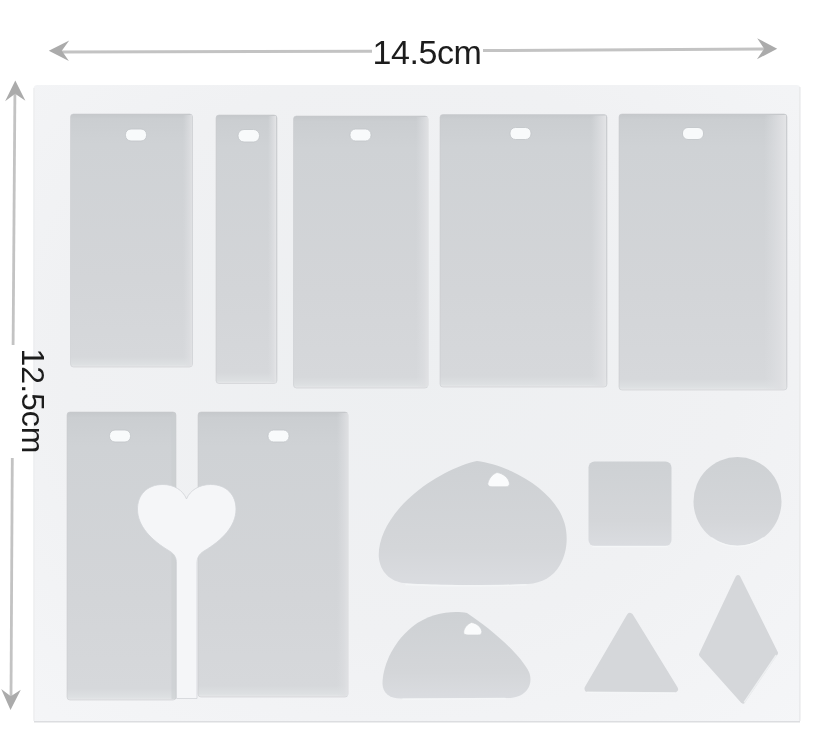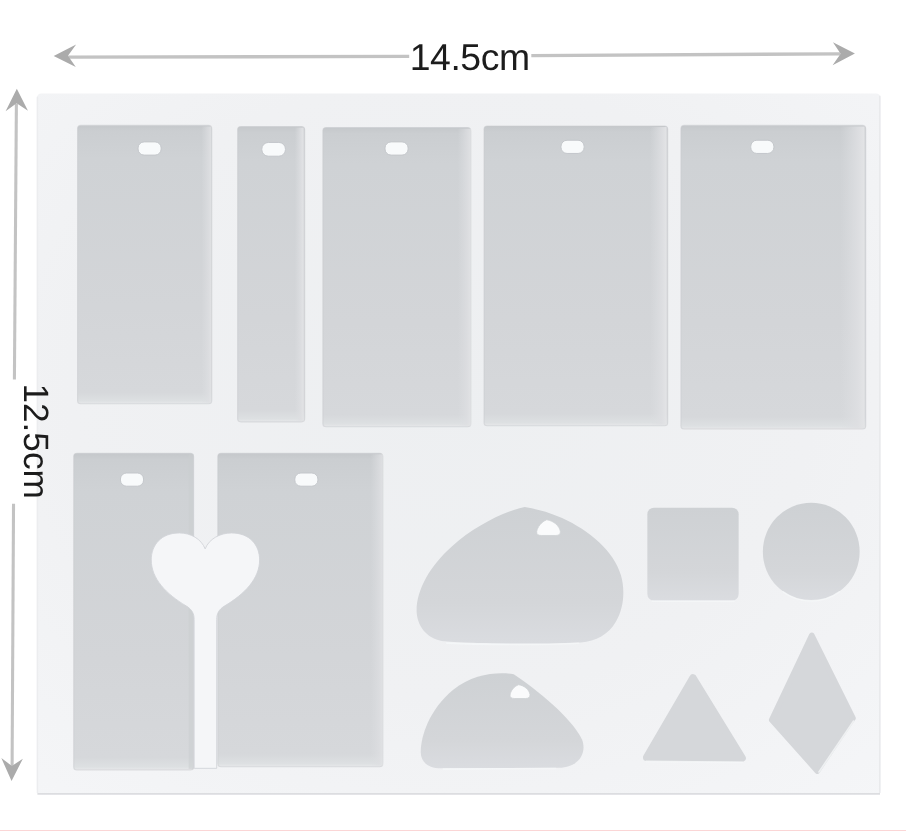--- a/index.html
+++ b/index.html
@@ -1,16 +1,16 @@
 <!DOCTYPE html>
 <html><head>
 <meta charset="utf-8">
 <style>
   html,body{margin:0;padding:0;background:#ffffff;}
-  .wrap{width:824px;height:755px;position:relative;overflow:hidden;background:#ef4444;
+  .wrap{width:824px;height:755px;position:relative;overflow:hidden;background:#fca5a5;
         font-family:"Liberation Sans", sans-serif;}
 </style>
 </head>
 <body>
 <div class="wrap">
 <svg width="824" height="755" viewBox="0 0 824 755" xmlns="http://www.w3.org/2000/svg">
   <defs>
     <radialGradient id="bodyg" cx="48%" cy="42%" r="80%">
       <stop offset="0%" stop-color="#edeff1"></stop>
       <stop offset="55%" stop-color="#f0f1f3"></stop>

